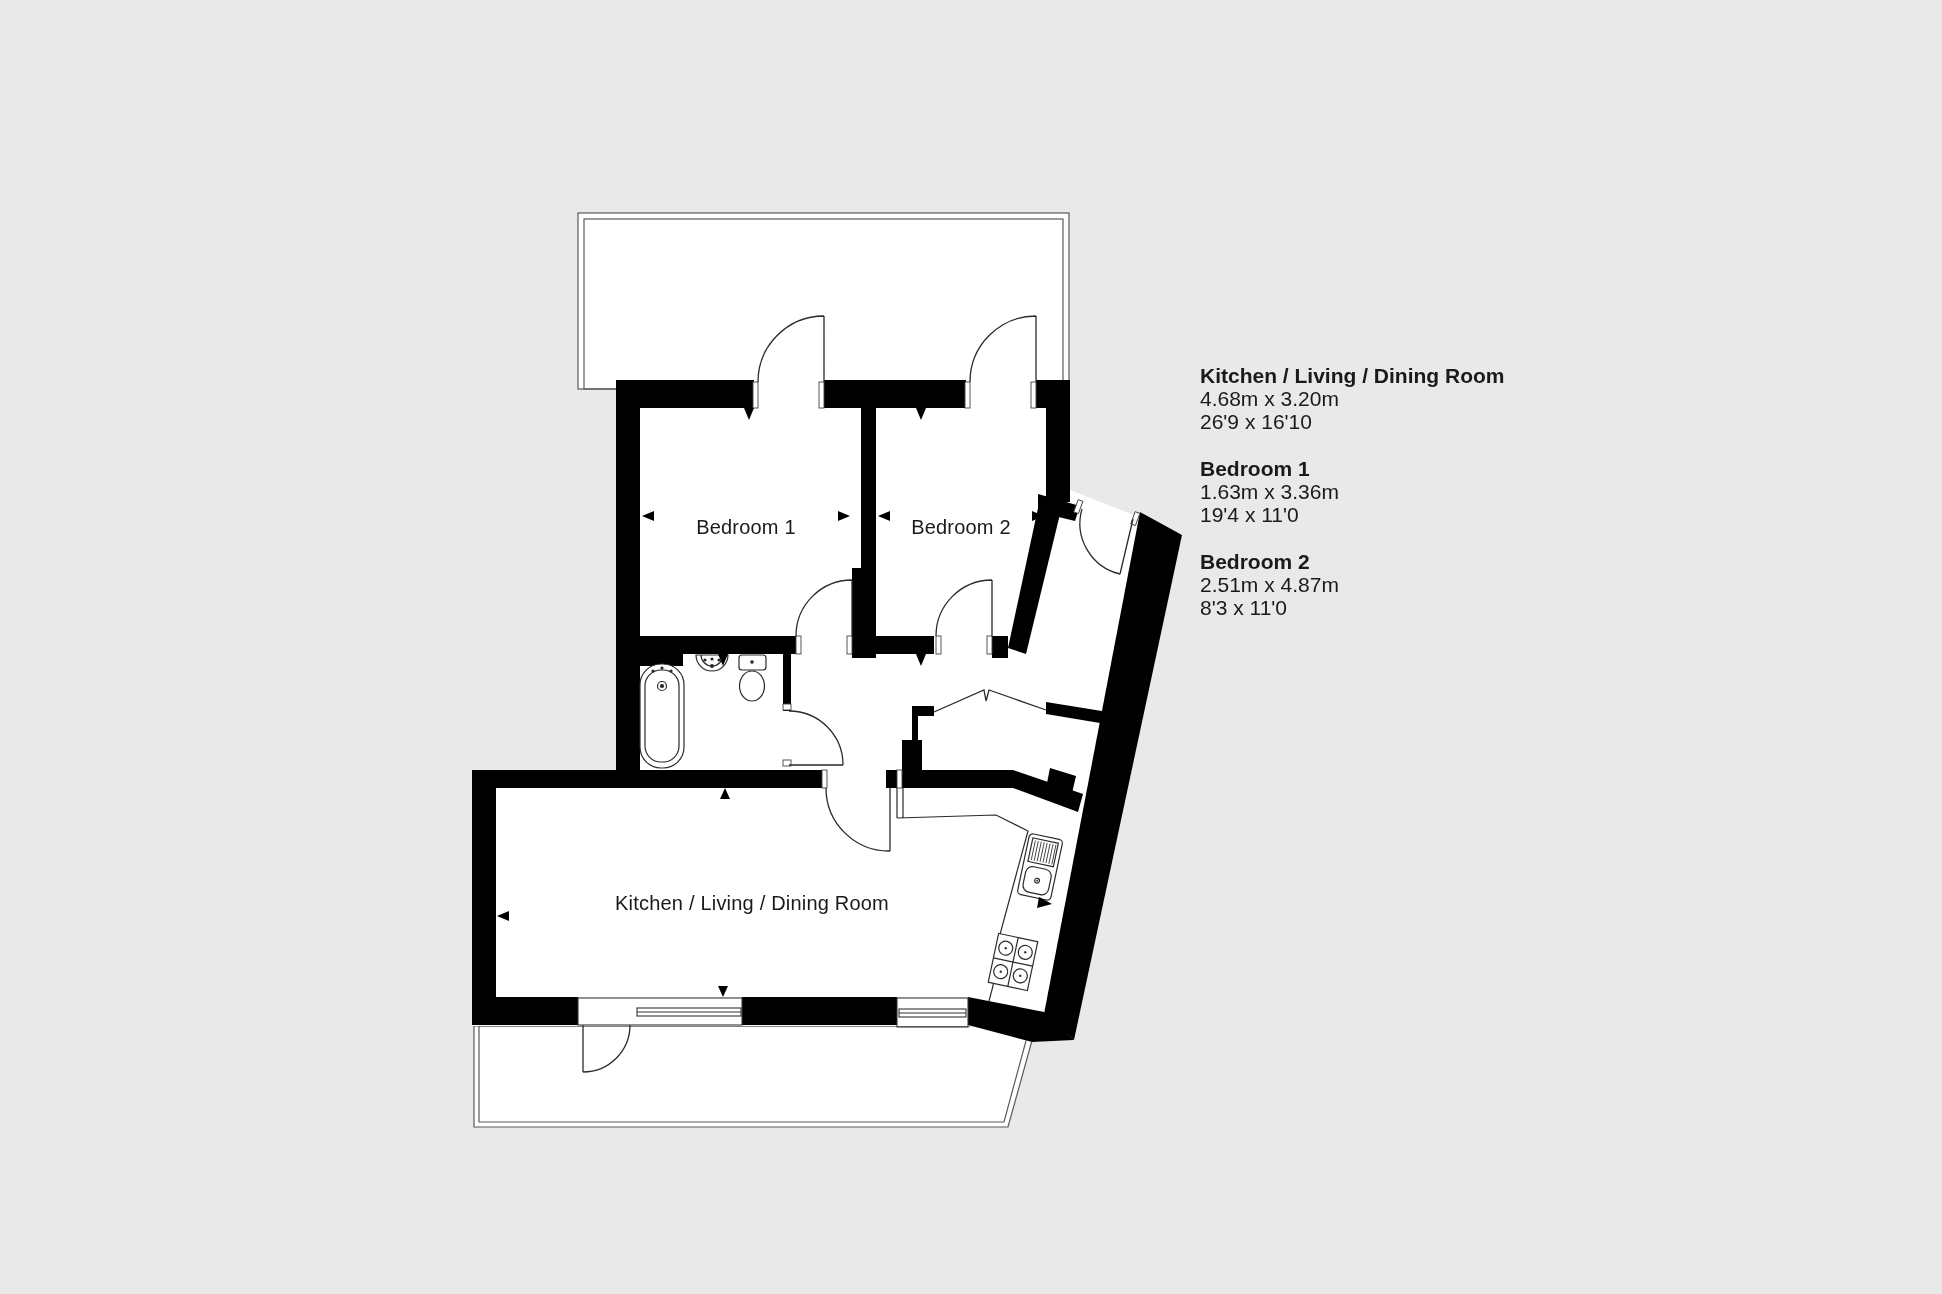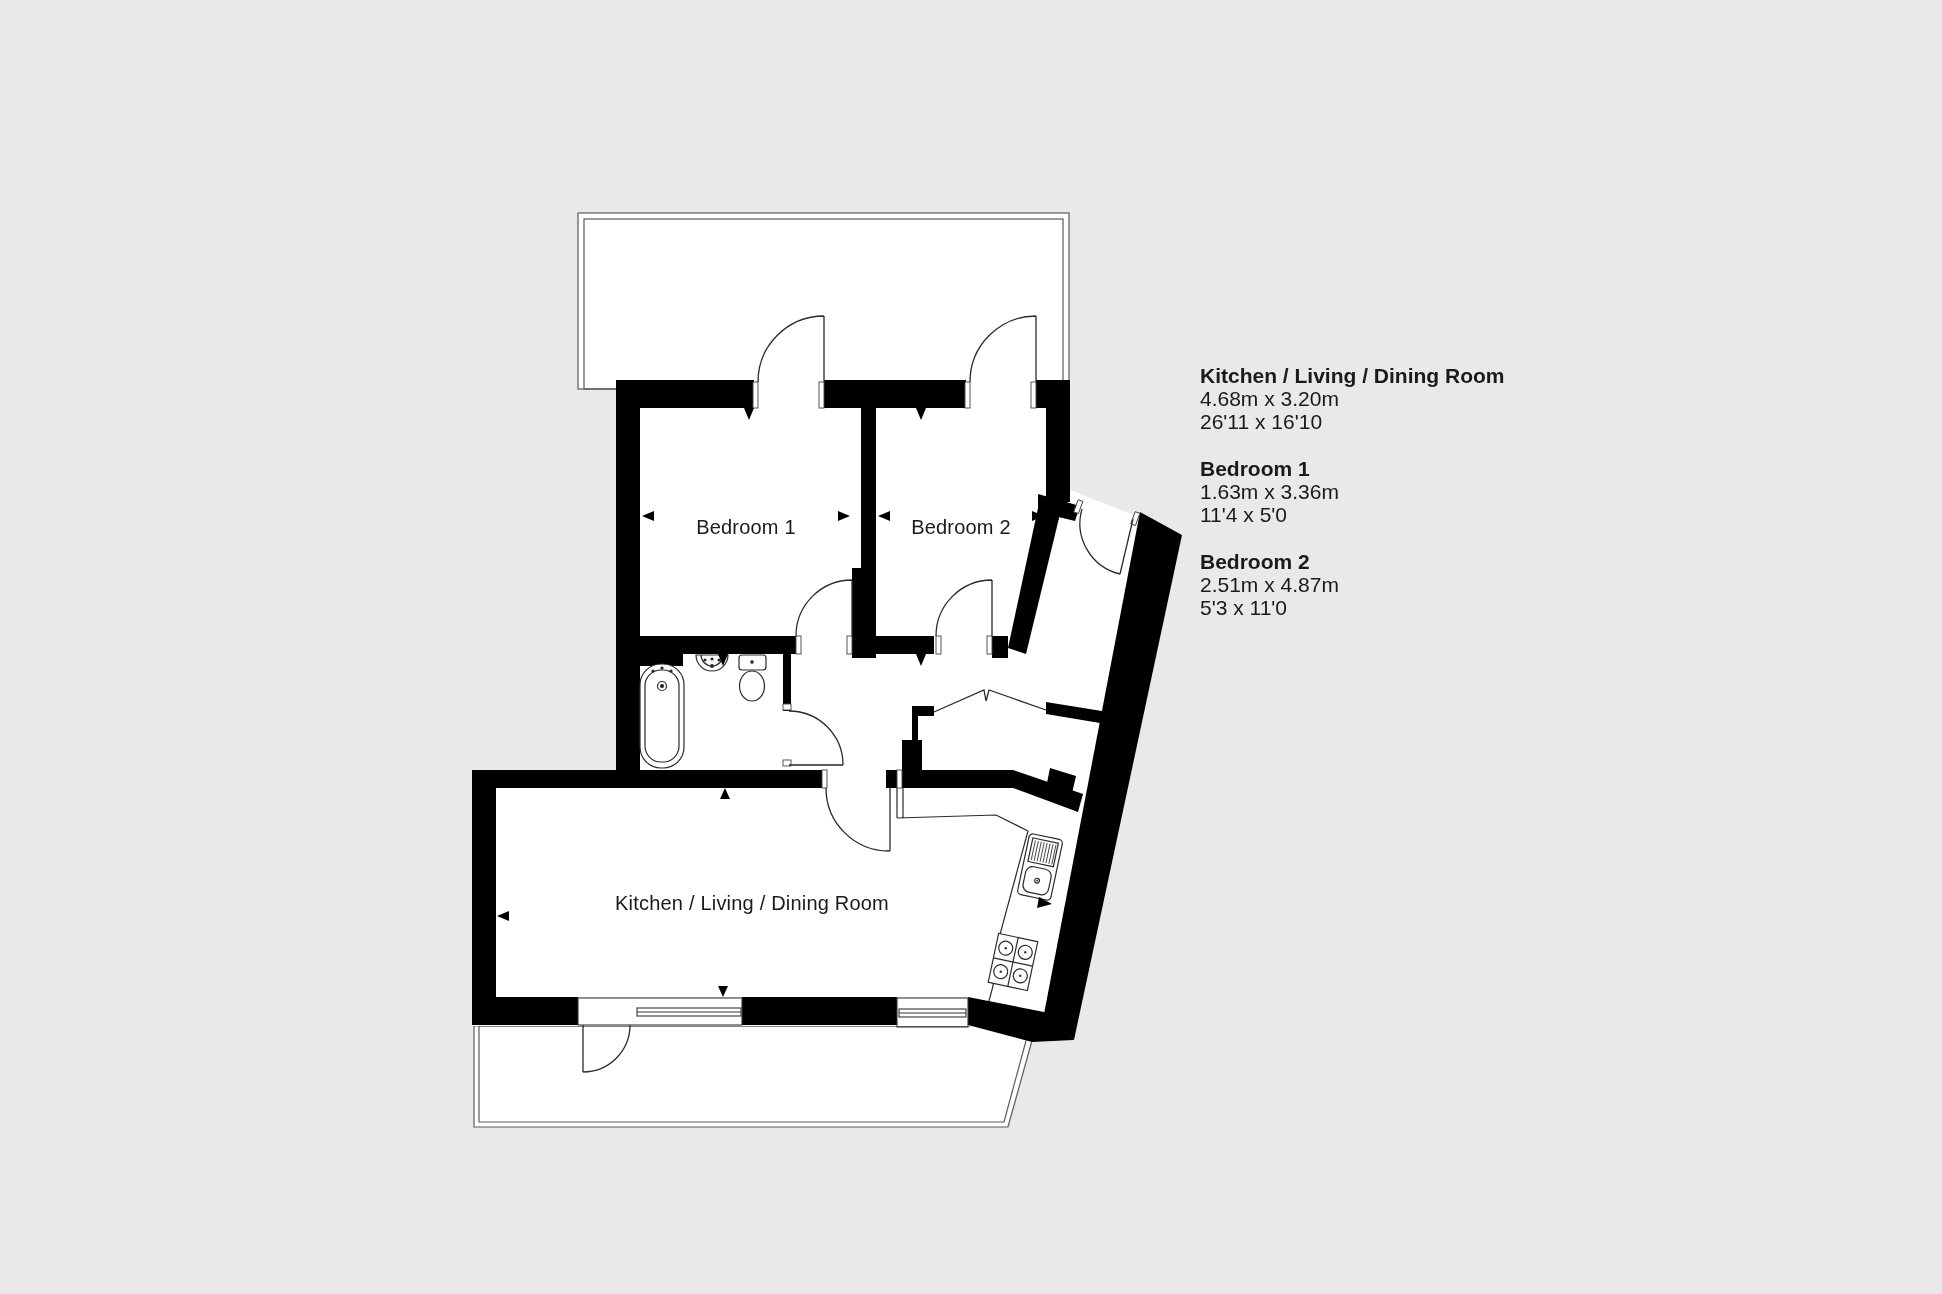--- a/index.html
+++ b/index.html
@@ -192,27 +192,27 @@
   </svg>
 
   <div class="room-label" style="left:746px;top:527px;">Bedroom 1</div>
   <div class="room-label" style="left:961px;top:527px;">Bedroom 2</div>
   <div class="room-label" style="left:752px;top:903px;">Kitchen / Living / Dining Room</div>
 
   <div class="legend">
     <div class="legend-block">
       <div class="legend-name">Kitchen / Living / Dining Room</div>
       <div class="legend-metric">4.68m x 3.20m</div>
-      <div class="legend-imperial">26'11 x 16'10</div>
+      <div class="legend-imperial">26'9 x 16'10</div>
     </div>
     <div class="legend-block">
       <div class="legend-name">Bedroom 1</div>
       <div class="legend-metric">1.63m x 3.36m</div>
-      <div class="legend-imperial">11'4 x 5'0</div>
+      <div class="legend-imperial">19'4 x 11'0</div>
     </div>
     <div class="legend-block">
       <div class="legend-name">Bedroom 2</div>
       <div class="legend-metric">2.51m x 4.87m</div>
-      <div class="legend-imperial">5'3 x 11'0</div>
+      <div class="legend-imperial">8'3 x 11'0</div>
     </div>
   </div>
 
 </div>
 
 </body></html>

